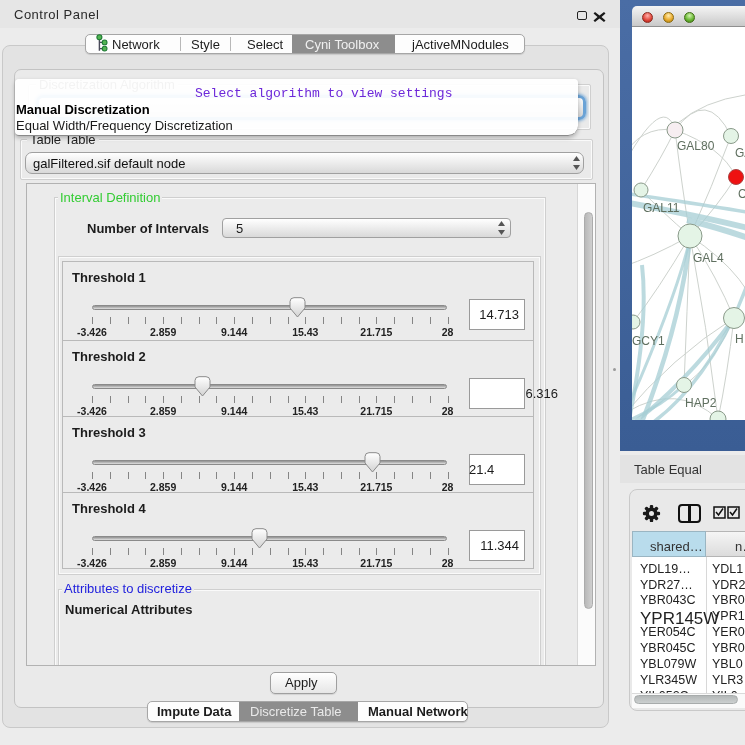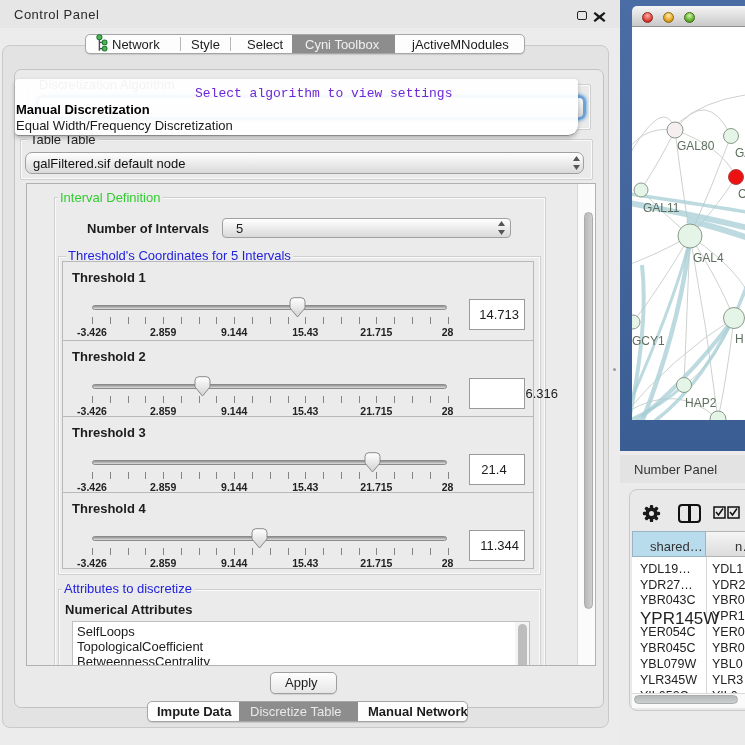--- a/index.html
+++ b/index.html
@@ -67,32 +67,24 @@
     <div class="abs t13" style="left:31px;top:6px;background:#ebebeb;padding:0 2px;color:#33cc33;">Interval Definition</div>
     <div class="abs t13" style="left:60px;top:37px;font-weight:bold;">Number of Intervals</div>
     <div class="abs" style="left:195px;top:34px;width:289px;height:20px;border-radius:4px;background:linear-gradient(#ffffff,#d9d9d9);border:1px solid #a0a0a0;"></div>
     <div class="abs t13" style="left:209px;top:37px;">5</div>
     <svg class="abs" style="left:470px;top:37px;" width="9" height="14" viewBox="0 0 9 14">
      <path d="M4.5 0 L8 5 L1 5 Z" fill="#555"></path>
         <path d="M4.5 14 L8 9 L1 9 Z" fill="#555"></path>
     </svg>
 
     <div class="abs" style="left:31px;top:72px;width:483px;height:319px;border:1px solid #cfcfcf;box-shadow:inset 0 0 0 1px #fafafa;"></div>
-    <div class="abs t13" style="left:39px;top:64px;background:#ebebeb;padding:0 2px;color:#2222dd;">Threshold's Coordinates for 5 Intervals</div>
 
     <div class="abs" style="left:31px;top:405px;width:483px;height:78px;border:1px solid #cfcfcf;box-shadow:inset 0 0 0 1px #fafafa;"></div>
     <div class="abs t13" style="left:35px;top:397px;background:#ebebeb;padding:0 2px;color:#2222dd;">Attributes to discretize</div>
     <div class="abs t13" style="left:38px;top:418px;font-weight:bold;">Numerical Attributes</div>
-    <div class="abs" style="left:45px;top:437px;width:458px;height:46px;background:#ffffff;border:1px solid #c0c0c0;border-bottom:none;overflow:hidden;">
-      <div class="abs t13" style="left:4px;top:2px;">SelfLoops</div>
-      <div class="abs t13" style="left:4px;top:17px;">TopologicalCoefficient</div>
-      <div class="abs t13" style="left:4px;top:32px;">BetweennessCentrality</div>
-      <div class="abs" style="right:0;top:0;width:14px;height:46px;background:#f4f4f4;"></div>
-      <div class="abs" style="right:2.5px;top:2px;width:8.5px;height:46px;background:#bdbdbd;border-radius:5px 5px 0 0;"></div>
-    </div>
   <div class="abs" style="left:35px;top:77px;width:472px;height:79px;border:1px solid #b9b9b9;border-bottom:none;">
         <div class="abs t13" style="left:9px;top:8px;font-weight:bold;">Threshold 1</div>
         <div class="abs" style="left:29px;top:43px;width:355px;height:5px;border-radius:3px;background:linear-gradient(#8f8f8f,#e0e0e0);border:1px solid #8a8a8a;"></div>
         <div class="abs" style="left:29.0px;top:55px;width:1px;height:6.5px;background:#858585;"></div>
         <div class="abs" style="left:46.8px;top:55px;width:1px;height:6.5px;background:#858585;"></div>
         <div class="abs" style="left:64.5px;top:55px;width:1px;height:6.5px;background:#858585;"></div>
         <div class="abs" style="left:82.3px;top:55px;width:1px;height:6.5px;background:#858585;"></div>
         <div class="abs" style="left:100.1px;top:55px;width:1px;height:6.5px;background:#858585;"></div>
         <div class="abs" style="left:117.9px;top:55px;width:1px;height:6.5px;background:#858585;"></div>
         <div class="abs" style="left:135.6px;top:55px;width:1px;height:6.5px;background:#858585;"></div>
@@ -203,21 +195,21 @@
         <svg class="abs" style="left:301.3px;top:35px;" width="17" height="21" viewBox="0 0 17 21">
           <path d="M1 4.5 A4 4 0 0 1 5 0.7 L12 0.7 A4 4 0 0 1 16 4.5 L16 11 L8.5 20 L1 11 Z" fill="url(#g2)" stroke="#8a8a8a" stroke-width="1"></path>
           <defs>
             <linearGradient id="g2" x1="0" y1="0" x2="0" y2="1">
               <stop offset="0" stop-color="#ffffff"></stop>
               <stop offset="1" stop-color="#d2d2d2"></stop>
             </linearGradient>
           </defs>
         </svg>
         <div class="abs" style="left:406px;top:37px;width:56px;height:31px;background:#fff;border:1px solid #9a9a9a;"></div>
-        <div class="abs t13" style="left:406px;top:45px;width:50px;text-align:center;">21.4</div>
+        <div class="abs t13" style="left:406px;top:45px;width:50px;text-align:left;">21.4</div>
       </div>
       <div class="abs" style="left:35px;top:308px;width:472px;height:76px;border:1px solid #b9b9b9;border-bottom:none;">
         <div class="abs t13" style="left:9px;top:8px;font-weight:bold;">Threshold 4</div>
         <div class="abs" style="left:29px;top:43px;width:355px;height:5px;border-radius:3px;background:linear-gradient(#8f8f8f,#e0e0e0);border:1px solid #8a8a8a;"></div>
         <div class="abs" style="left:29.0px;top:55px;width:1px;height:6.5px;background:#858585;"></div>
         <div class="abs" style="left:46.8px;top:55px;width:1px;height:6.5px;background:#858585;"></div>
         <div class="abs" style="left:64.5px;top:55px;width:1px;height:6.5px;background:#858585;"></div>
         <div class="abs" style="left:82.3px;top:55px;width:1px;height:6.5px;background:#858585;"></div>
         <div class="abs" style="left:100.1px;top:55px;width:1px;height:6.5px;background:#858585;"></div>
         <div class="abs" style="left:117.9px;top:55px;width:1px;height:6.5px;background:#858585;"></div>
@@ -330,21 +322,21 @@
   <text x="106" y="171">C</text>
   <text x="11" y="185">GAL11</text>
   <text x="61" y="235">GAL4</text>
   <text x="0" y="318">GCY1</text>
   <text x="103" y="316">H</text>
   <text x="53" y="380">HAP2</text>
  </g>
 </svg>
 
 <div class="abs" style="left:620px;top:455px;width:125px;height:28px;background:#e3e3e3;"></div>
-<div class="abs t13" style="left:634px;top:462px;color:#333;">Number Panel</div>
+<div class="abs t13" style="left:634px;top:462px;color:#333;">Table Equal</div>
 <div class="abs" style="left:620px;top:483px;width:125px;height:262px;background:#ebebeb;"></div>
 
 <div class="abs" style="left:629px;top:489px;width:120px;height:222px;background:#e9e9e9;border:1px solid #c9c9c9;border-radius:8px 0 0 8px;"></div>
 
 <svg class="abs" style="left:642px;top:504px;" width="19" height="19" viewBox="0 0 19 19">
  <g transform="translate(9.5,9.5)" fill="#1a1a1a">
   <circle r="6"></circle>
   <g>
    <rect x="-1.7" y="-8.6" width="3.4" height="4.4" rx="1.2"></rect>
    <rect x="-1.7" y="-8.6" width="3.4" height="4.4" rx="1.2" transform="rotate(45)"></rect>

